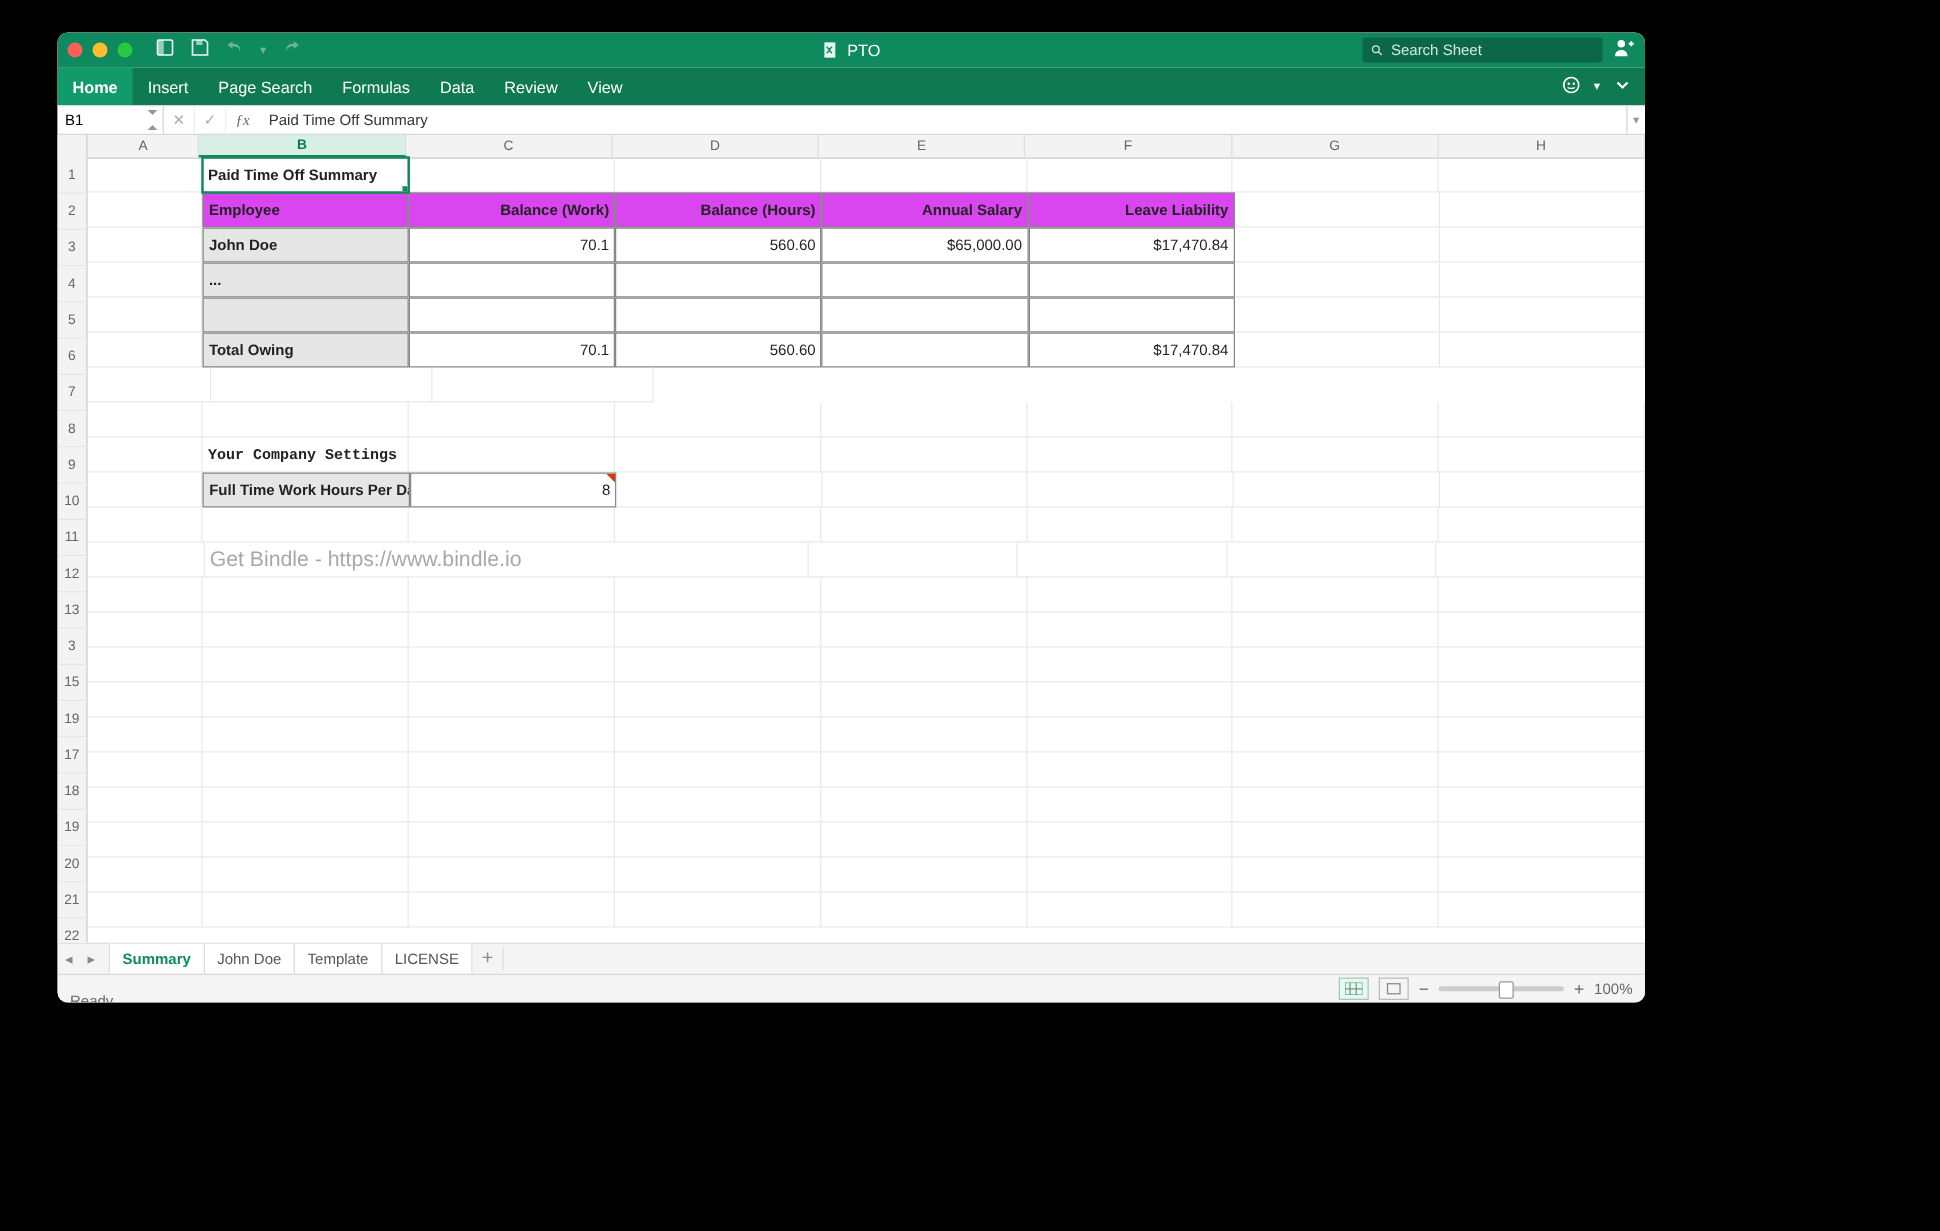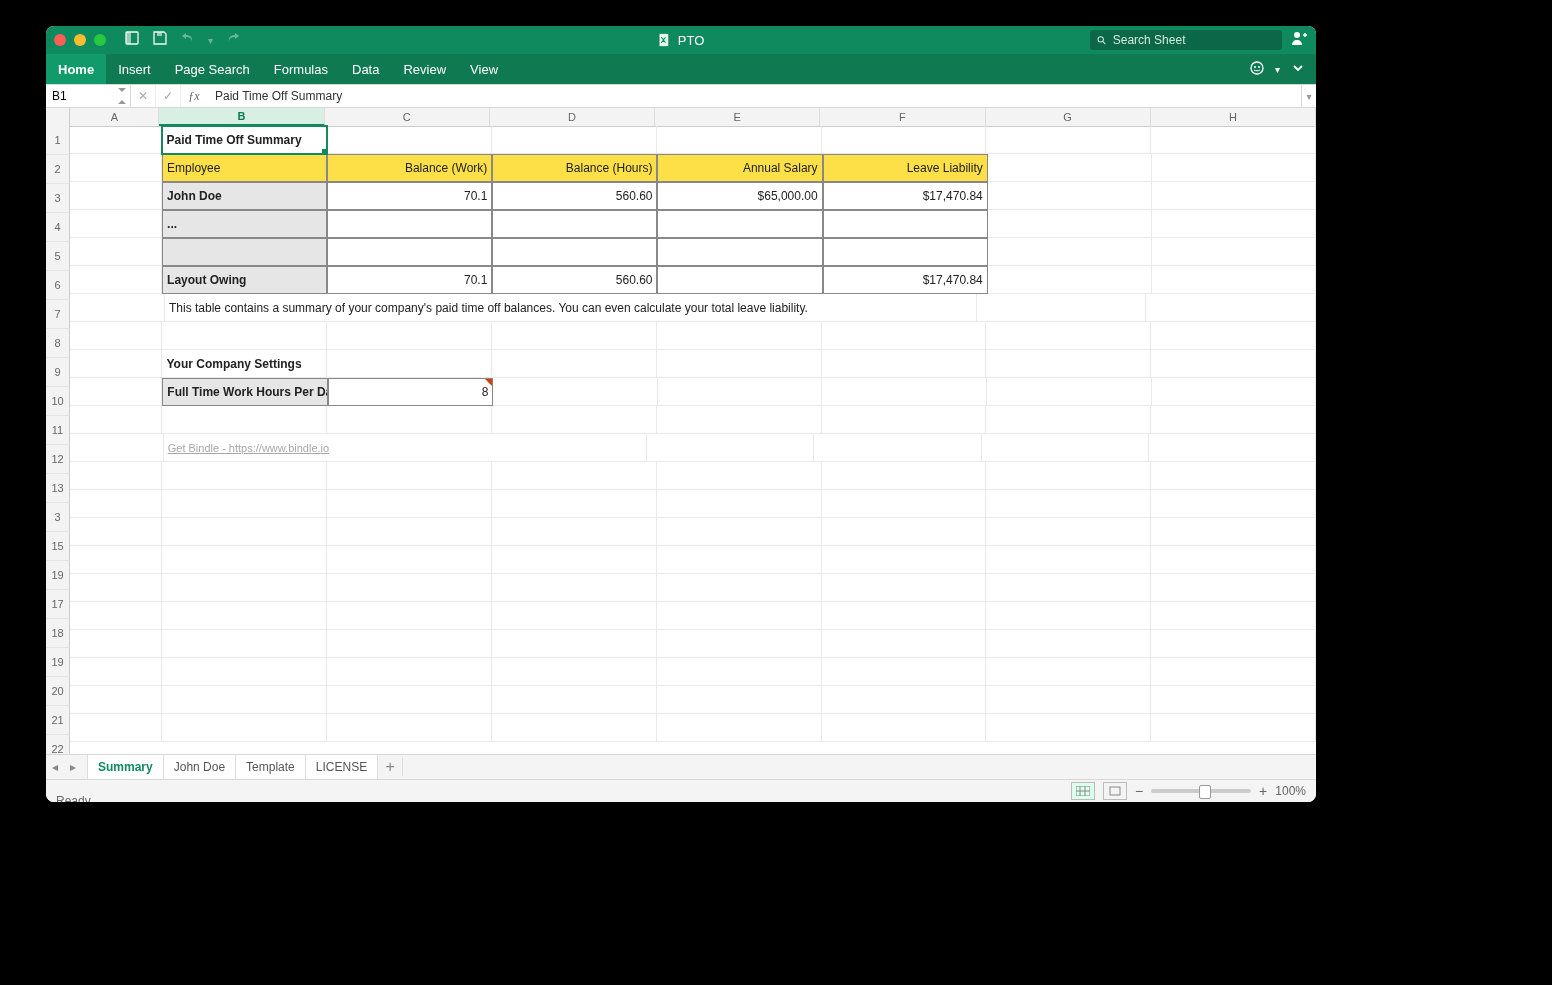--- a/index.html
+++ b/index.html
@@ -46,26 +46,26 @@
 .ch.sel{background:#d8efe3;color:#0f7a52;border-bottom:2px solid #0f8a5f;font-weight:600;}
 .rowhdrs{position:absolute;top:18px;left:0;width:24px;bottom:0;}
 .rh{height:28px;border-bottom:1px solid #e4e4e4;border-right:1px solid #ccc;background:#f3f3f3;display:flex;align-items:center;justify-content:center;font-size:11px;color:#666;}
 .cells{position:absolute;top:18px;left:24px;right:0;bottom:0;}
 .row{display:flex;height:28px;}
 .cell{border-right:1px solid #e9e9e9;border-bottom:1px solid #e9e9e9;padding:0 4px;display:flex;align-items:center;font-size:12px;color:#222;overflow:hidden;white-space:nowrap;}
 .cell.r{justify-content:flex-end;}
 .cell.b{font-weight:700;}
 
 .thB{background:#e6e6e6;border:1px solid #888 !important;font-weight:700;}
-.thD{background:#fde047;border:1px solid #888 !important;font-weight:400;}
+.thD{background:#d946ef;border:1px solid #888 !important;font-weight:700;}
 .tdH{background:#e6e6e6;border:1px solid #888 !important;}
 .tdD{border:1px solid #888 !important;}
 .sel-cell{outline:2px solid #128a5c;outline-offset:-1px;position:relative;}
 .sel-cell:after{content:"";position:absolute;right:-3px;bottom:-3px;width:6px;height:6px;background:#128a5c;border:1px solid #fff;}
-.link{color:#a8a8a8;font-size:11px;text-decoration:underline;}
+.link{color:#a8a8a8;font-size:17px;}
 .red-tri{position:relative;border:1px solid #888 !important;}
 .red-tri:after{content:"";position:absolute;right:0;top:0;width:0;height:0;border-top:7px solid #d83b01;border-left:7px solid transparent;}
 
 .sheetbar{height:24px;background:#f4f4f4;border-top:1px solid #d8d8d8;display:flex;align-items:center;font-size:12px;}
 .sbtn{width:18px;display:flex;align-items:center;justify-content:center;color:#888;}
 .stab{padding:0 10px;height:100%;display:flex;align-items:center;border-right:1px solid #ddd;border-left:1px solid #ddd;background:#fff;margin-left:-1px;color:#555;cursor:pointer;}
 .stab.active{color:#0f8a5f;font-weight:600;border-bottom:1px solid #fff;box-shadow:inset 0 2px 0 #fff;}
 .addtab{width:24px;display:flex;align-items:center;justify-content:center;color:#888;font-size:16px;border-right:1px solid #ddd;}
 
 .status{height:22px;background:#f4f4f4;border-top:1px solid #d8d8d8;display:flex;align-items:center;font-size:12px;color:#666;padding:0 10px;}
@@ -243,47 +243,46 @@
             <div class="cell tdH b" style="width: 168px;"></div>
             <div class="cell tdD r" style="width: 168px;"></div>
             <div class="cell tdD r" style="width: 168px;"></div>
             <div class="cell tdD r" style="width: 168px;"></div>
             <div class="cell tdD r" style="width: 168px;"></div>
             <div class="cell " style="width: 168px;"></div>
             <div class="cell " style="width: 168px;"></div>
           </div>
           <div class="row">
             <div class="cell " style="width: 90px;"></div>
-            <div class="cell tdH b" style="width: 168px;">Layout Owing</div>
+            <div class="cell tdH b" style="width: 168px;">Total Owing</div>
             <div class="cell tdD r" style="width: 168px;">70.1</div>
             <div class="cell tdD r" style="width: 168px;">560.60</div>
             <div class="cell tdD r" style="width: 168px;"></div>
             <div class="cell tdD r" style="width: 168px;">$17,470.84</div>
             <div class="cell " style="width: 168px;"></div>
             <div class="cell " style="width: 168px;"></div>
           </div>
           <div class="row">
             <div class="cell " style="width: 90px;"></div>
-            <div class="cell " style="width: 840px; border-right: 1px solid rgb(233, 233, 233);">This table contains a summary of your company's paid time off balances. You can even calculate your total leave liability.</div>
-            <div class="cell " style="width: 168px;"></div>
-            <div class="cell " style="width: 168px;"></div>
-          </div>
-          <div class="row">
-            <div class="cell " style="width: 90px;"></div>
-            <div class="cell " style="width: 168px;"></div>
-            <div class="cell " style="width: 168px;"></div>
-            <div class="cell " style="width: 168px;"></div>
-            <div class="cell " style="width: 168px;"></div>
-            <div class="cell " style="width: 168px;"></div>
-            <div class="cell " style="width: 168px;"></div>
-            <div class="cell " style="width: 168px;"></div>
-          </div>
-          <div class="row">
-            <div class="cell " style="width: 90px;"></div>
-            <div class="cell b" style="width: 168px;">Your Company Settings</div>
+            <div class="cell " style="width: 168px;"></div>
+            <div class="cell " style="width: 168px;"></div>
+          </div>
+          <div class="row">
+            <div class="cell " style="width: 90px;"></div>
+            <div class="cell " style="width: 168px;"></div>
+            <div class="cell " style="width: 168px;"></div>
+            <div class="cell " style="width: 168px;"></div>
+            <div class="cell " style="width: 168px;"></div>
+            <div class="cell " style="width: 168px;"></div>
+            <div class="cell " style="width: 168px;"></div>
+            <div class="cell " style="width: 168px;"></div>
+          </div>
+          <div class="row">
+            <div class="cell " style="width: 90px;"></div>
+            <div class="cell b" style="width: 168px; font-family: Liberation Mono, monospace;">Your Company Settings</div>
             <div class="cell " style="width: 168px;"></div>
             <div class="cell " style="width: 168px;"></div>
             <div class="cell " style="width: 168px;"></div>
             <div class="cell " style="width: 168px;"></div>
             <div class="cell " style="width: 168px;"></div>
             <div class="cell " style="width: 168px;"></div>
           </div>
           <div class="row">
             <div class="cell " style="width: 90px;"></div>
             <div class="cell thB" style="width: 168px;">Full Time Work Hours Per Day</div>

